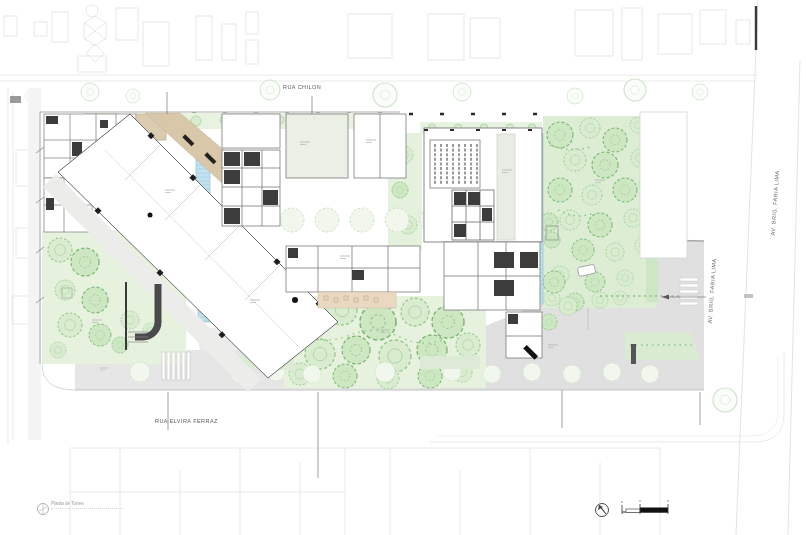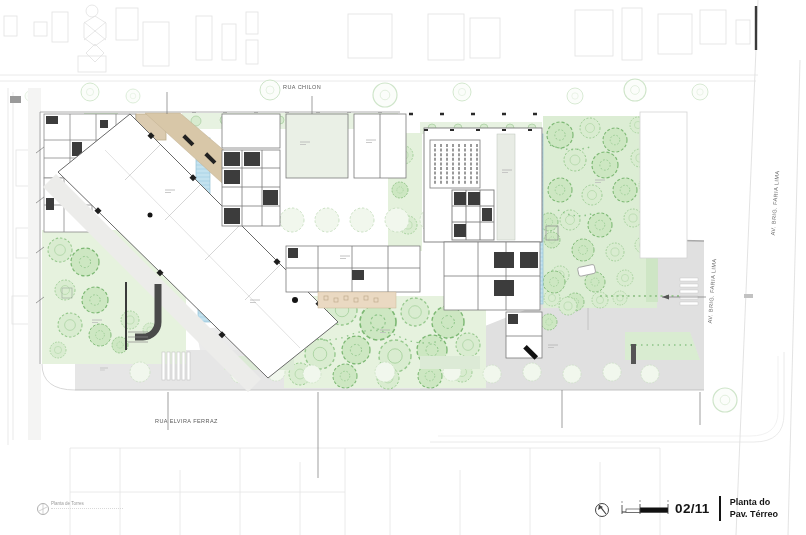--- a/index.html
+++ b/index.html
@@ -487,27 +487,19 @@
     <line x1="43" y1="504" x2="43" y2="514" stroke="#b5b5b5" stroke-width="0.6"></line>
     <line x1="39" y1="511" x2="47" y2="507" stroke="#b5b5b5" stroke-width="0.6"></line>
   </g>
 </svg>
 
 <div class="street-label" style="left:283px;top:84px;">RUA CHILON</div>
 <div class="street-label" style="left:155px;top:418px;">RUA ELVIRA FERRAZ</div>
 <div class="v-label" style="left:716px;top:199px;transform:rotate(-86deg);">AV. BRIG. FARIA LIMA</div>
 <div class="v-label" style="left:653px;top:287px;transform:rotate(-86deg);">AV. BRIG. FARIA LIMA</div>
 
-<div id="title-block">
-  <span id="page-number">02/11</span>
-  <span id="title-divider"></span>
-  <span class="title-lines">
-    <span style="display:block;">Planta do</span>
-    <span style="display:block;">Pav. Térreo</span>
-  </span>
-</div>
 
 <div id="logo">
   <span style="width:13px;"></span>
   <span id="logo-text">Planta de Torres</span>
 </div>
 
 </div>
 
 </body></html>

